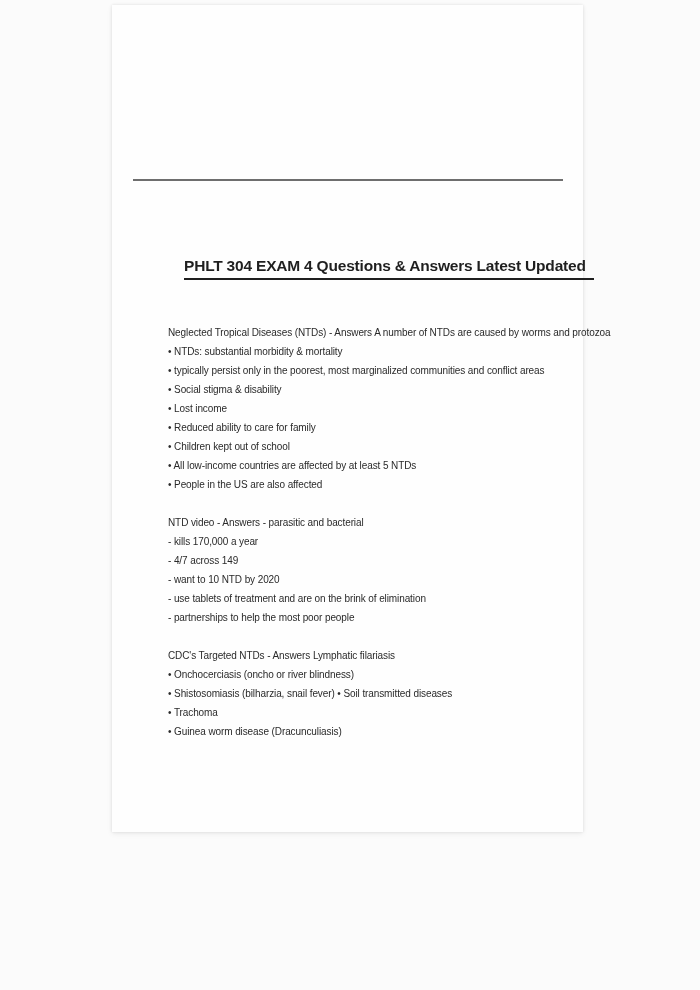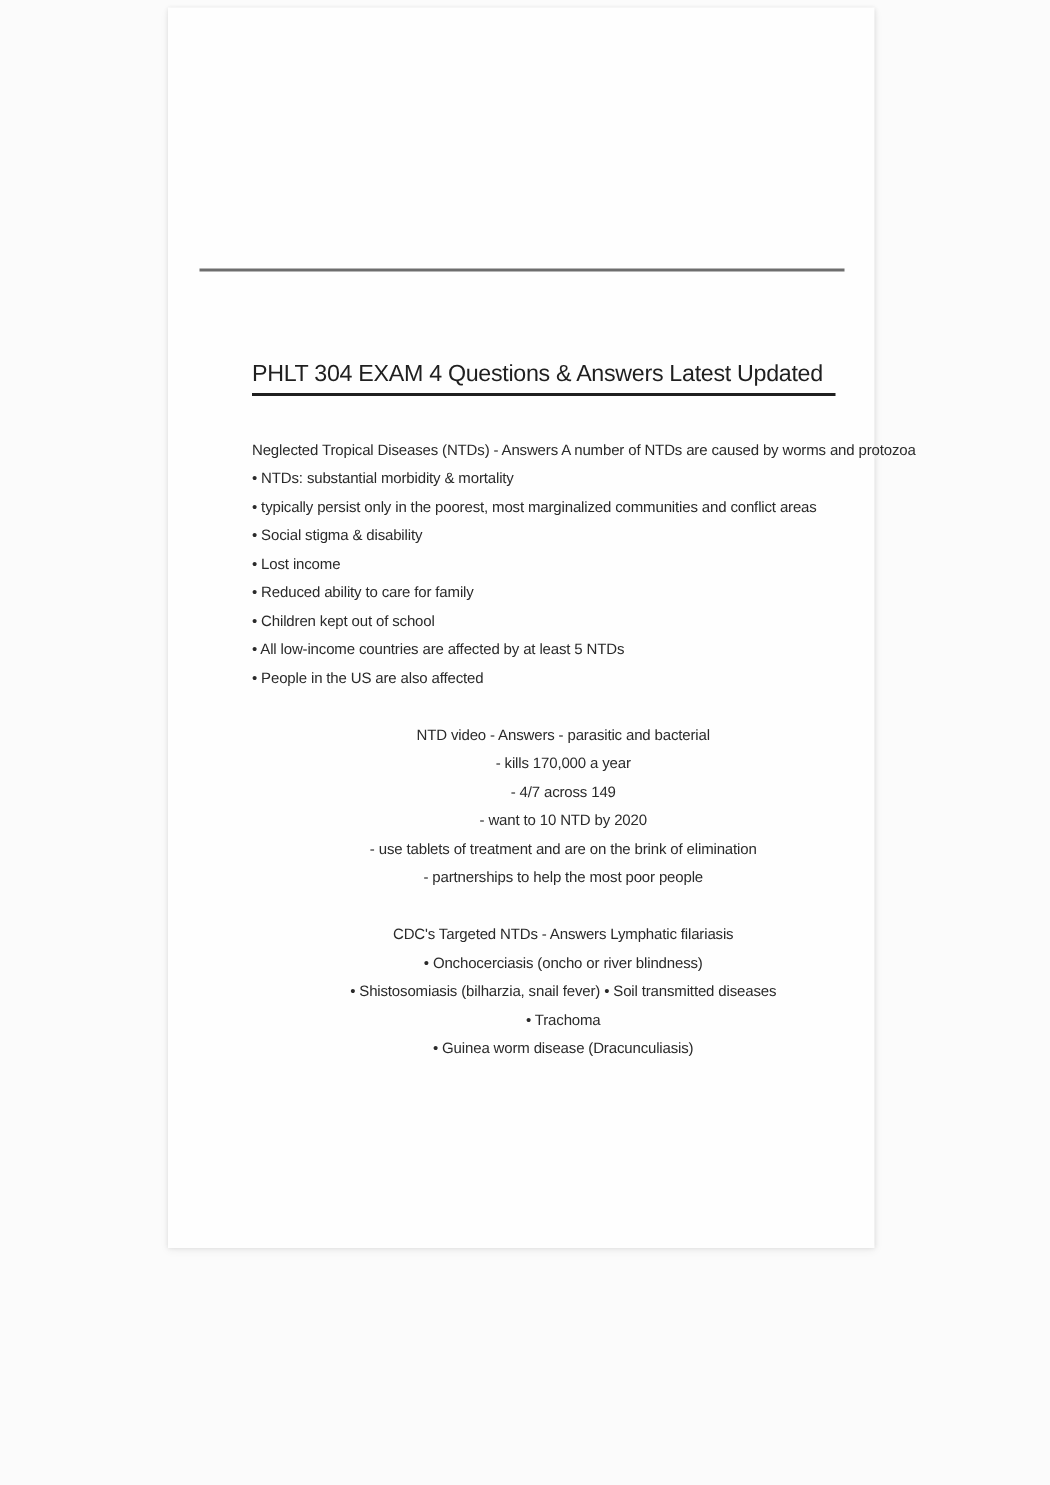--- a/index.html
+++ b/index.html
@@ -30,41 +30,40 @@
     height:2px;
     background:var(--rule);
   }
   .content{
     position:absolute;
     left:56px;top:236px;
     width:415px;
   }
   .page-title{
     display:inline-block;
-    margin:0;
+    margin:16px;
     font-size:15.5px;
-    font-weight:400;
+    font-weight:700;
     letter-spacing:-0.2px;
     color:var(--ink);
     border-bottom:2px solid var(--ink);
     padding:0 8px 3px 0;
     white-space:nowrap;
   }
   .page-subtitle{
     margin:7px 0 0 0;
     font-size:9.5px;
     letter-spacing:-0.1px;
     color:var(--body-text);
   }
   .doc-body{
     margin-top:27px;
   }
   .section + .section{
     margin-top:19px;
-    text-align:center;
   }
   .section p{
     margin:0;
     font-size:10px;
     letter-spacing:-0.1px;
     line-height:19px;
     color:var(--body-text);
     white-space:nowrap;
   }
 </style>

